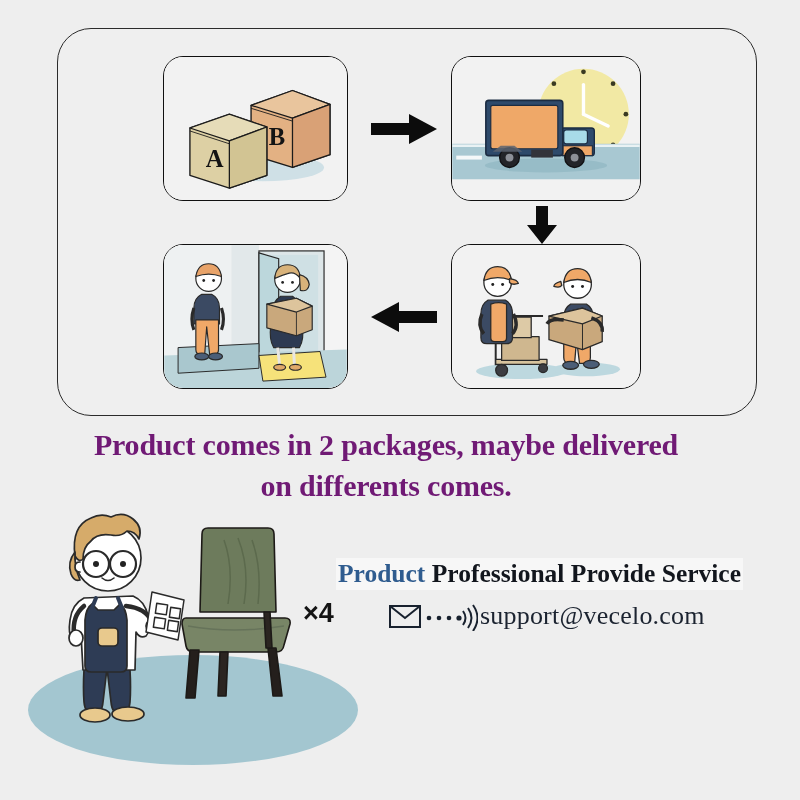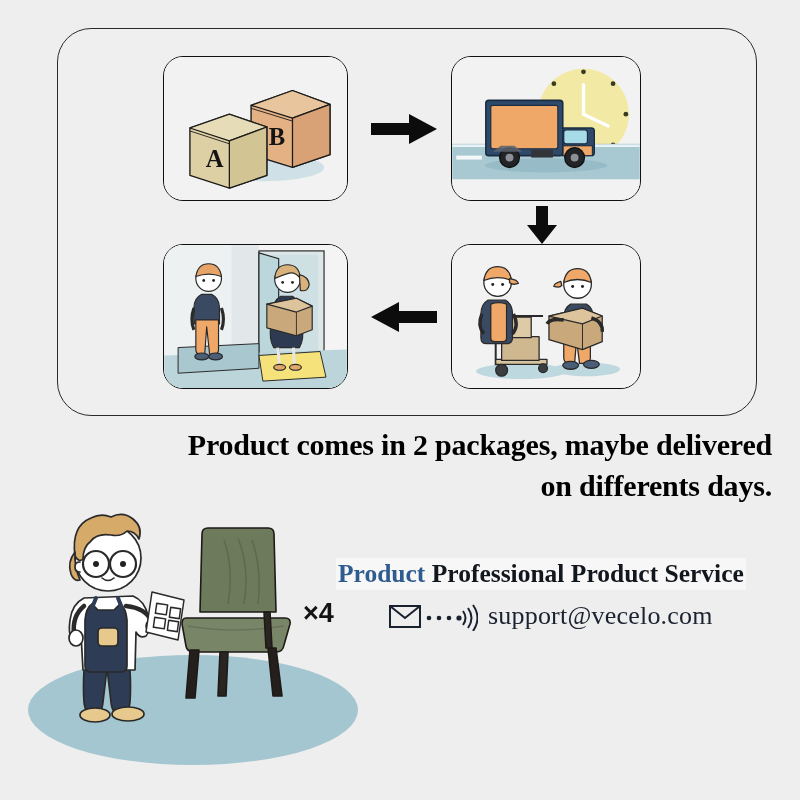--- a/index.html
+++ b/index.html
@@ -41,22 +41,22 @@
   .arrow { position: absolute; }
   .arrow-right { left: 311px; top: 82px;  width: 70px; height: 36px; }
   .arrow-down  { left: 466px; top: 176px; width: 36px; height: 40px; }
   .arrow-left  { left: 311px; top: 270px; width: 70px; height: 36px; }
 
   
   .headline {
     position: absolute;
     left: 0; top: 424px;
     width: 772px;
-    text-align: right;
-    color: #000000;
+    text-align: center;
+    color: #701a75;
     font-family: "Liberation Serif", "DejaVu Serif", serif;
     font-weight: 700;
     font-size: 30px;
     line-height: 1.38;
     letter-spacing: -0.2px;
   }
   .headline .l2 { display: block; }
 
   
   .ground-ellipse {
@@ -92,21 +92,21 @@
     background: #f7f7f7;
     padding: 1px 2px;
   }
   .service-title .hl { color: #2f5c8f; }
 
   .email-row {
     position: absolute;
     left: 388px; top: 601px;
     display: flex;
     align-items: center;
-    gap: 10px;
+    gap: 2px;
   }
   .email-icon { width: 90px; height: 30px; }
   .email-icon svg { display: block; width: 100%; height: 100%; }
   .email-text {
     font-family: "Liberation Serif", "DejaVu Serif", serif;
     font-size: 26px;
     color: #1b2330;
     white-space: nowrap;
     letter-spacing: 0.2px;
   }
@@ -287,21 +287,21 @@
     </div>
     <div class="arrow arrow-left">
       <svg viewBox="0 0 70 36" xmlns="http://www.w3.org/2000/svg">
         <polygon points="68,12 30,12 30,3 2,18 30,33 30,24 68,24" fill="#0c0c0c"></polygon>
       </svg>
     </div>
   </div>
 
   <div class="headline">
     <span>Product comes in 2 packages, maybe delivered</span>
-    <span class="l2">on differents days.</span>
+    <span class="l2">on differents comes.</span>
   </div>
 
   <div class="ground-ellipse"></div>
 
   <div class="mascot">
     <svg viewBox="0 0 190 235" xmlns="http://www.w3.org/2000/svg">
       <g stroke="#2a2a2a" stroke-width="1.7" stroke-linejoin="round" stroke-linecap="round">
 
         <path d="M48 130 q-6 44 -4 72 q1 12 10 12 q8 0 9 -12 l4 -34 l4 34 q1 12 9 12 q9 0 10 -12 q2 -28 -4 -72 z" fill="#2e3c55"></path>
         <ellipse cx="55" cy="215" rx="15" ry="7" fill="#e8c98d"></ellipse>
@@ -357,21 +357,21 @@
         <path d="M104 126 l6 48 l-9 0 l-5 -48 z" fill="#241f1c"></path>
         <path d="M48 130 l-2 44 l8 0 l2 -44 z" fill="#2b2521"></path>
         <path d="M92 90 l2 36 l6 0 l-2 -36 z" fill="#2b2521"></path>
       </g>
     </svg>
   </div>
 
   <div class="times-four">×4</div>
 
   <div class="service-title">
-    <span class="hl">Product</span><span> Professional Product Service</span>
+    <span class="hl">Product</span><span> Professional Provide Service</span>
   </div>
 
   <div class="email-row">
     <span class="email-icon">
       <svg viewBox="0 0 90 30" xmlns="http://www.w3.org/2000/svg">
         <rect x="2" y="5" width="30" height="21" fill="none" stroke="#18212e" stroke-width="2"></rect>
         <polyline points="2,5 17,17 32,5" fill="none" stroke="#18212e" stroke-width="2"></polyline>
         <circle cx="41" cy="17" r="2.3" fill="#18212e"></circle>
         <circle cx="51" cy="17" r="2.3" fill="#18212e"></circle>
         <circle cx="61" cy="17" r="2.3" fill="#18212e"></circle>

